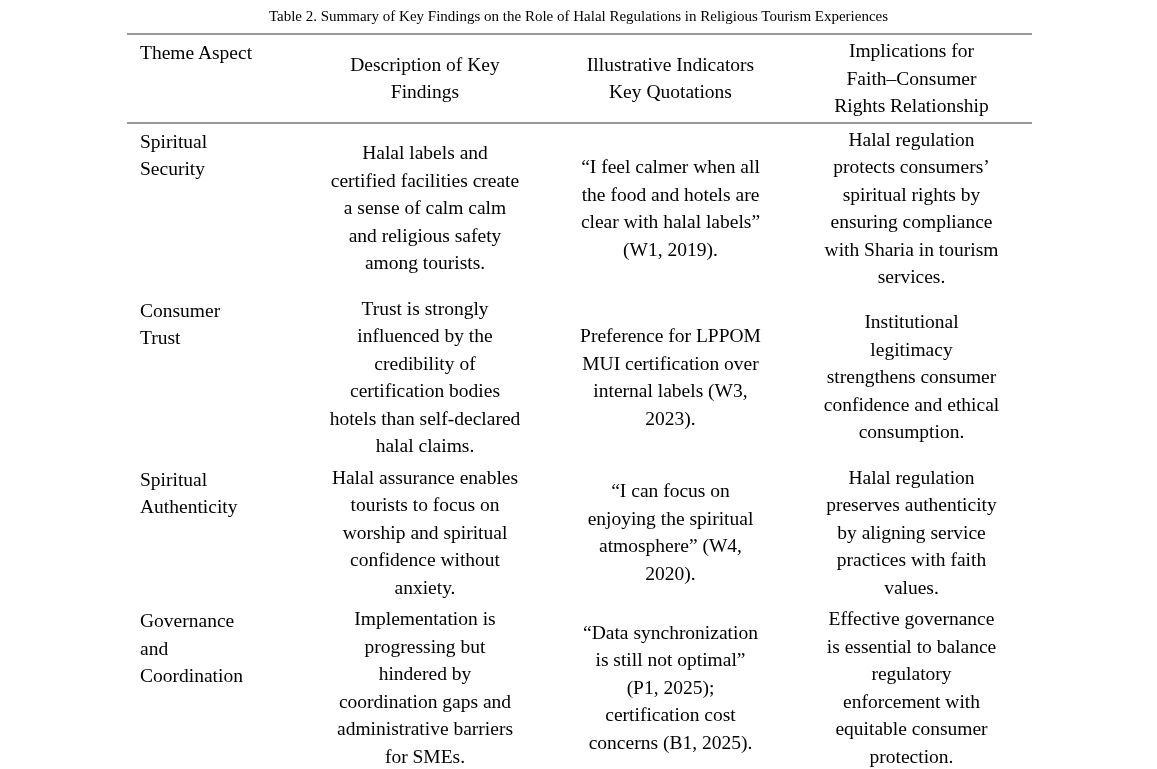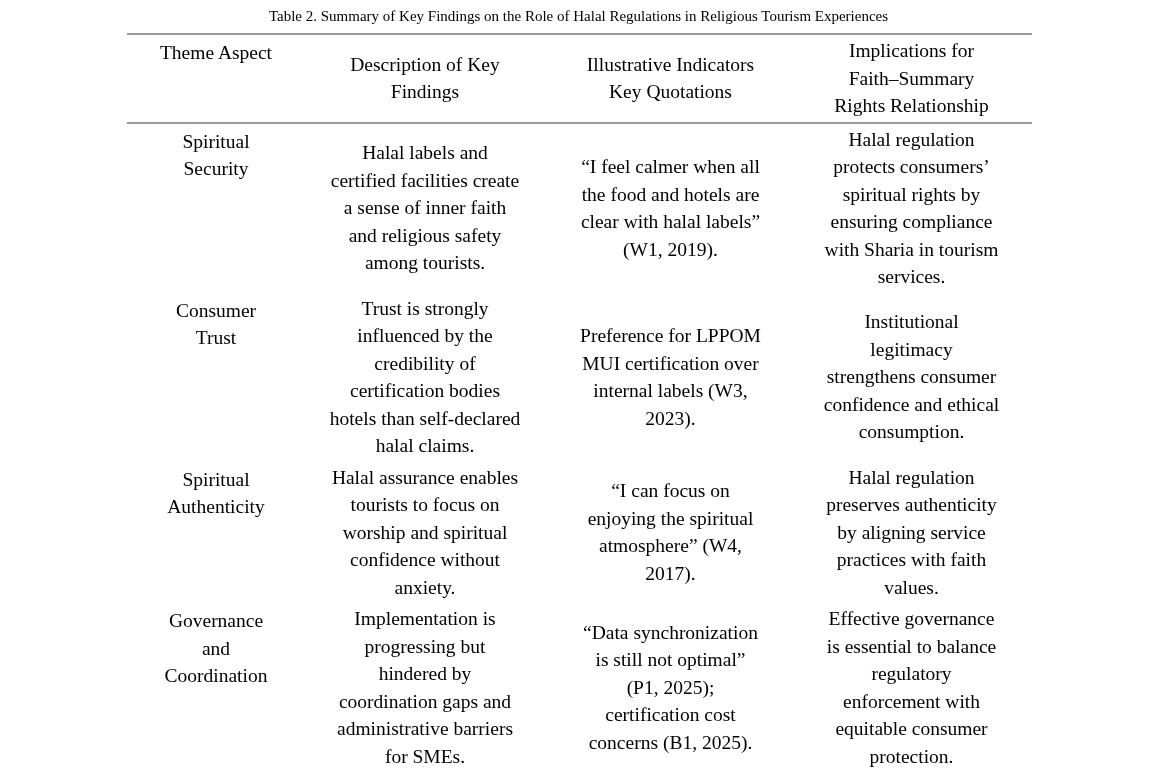--- a/index.html
+++ b/index.html
@@ -47,21 +47,21 @@
     font-weight: normal;
     white-space: pre-line;
     padding: 2px 3px;
     vertical-align: middle;
     text-align: center;
   }
   thead tr { height: 84px; }
   thead th { border-bottom: 2px solid #999999; }
 
   th.theme, td.theme {
-    text-align: center;
+    text-align: left;
     vertical-align: top;
     padding: 4px 8px 4px 13px;
   }
   tbody tr.r1 { height: 170px; }
   tbody tr.r2 { height: 166px; }
   tbody tr.r3 { height: 139px; }
   tbody tr.r4 { height: 160px; }
 </style>
 </head>
 <body>
@@ -78,31 +78,31 @@
         <col class="c4">
     </colgroup>
     <thead>
       <tr>
         <th class="theme">Theme Aspect</th>
         <th>Description of Key
 Findings</th>
         <th>Illustrative Indicators
 Key Quotations</th>
         <th>Implications for
-Faith–Summary
+Faith–Consumer
 Rights Relationship</th>
       </tr>
     </thead>
     <tbody>
       <tr class="r1">
         <td class="theme">Spiritual
 Security</td>
         <td>Halal labels and
 certified facilities create
-a sense of inner faith
+a sense of calm calm
 and religious safety
 among tourists.</td>
         <td>“I feel calmer when all
 the food and hotels are
 clear with halal labels”
 (W1, 2019).</td>
         <td>Halal regulation
 protects consumers’
 spiritual rights by
 ensuring compliance
@@ -132,21 +132,21 @@
         <td class="theme">Spiritual
 Authenticity</td>
         <td>Halal assurance enables
 tourists to focus on
 worship and spiritual
 confidence without
 anxiety.</td>
         <td>“I can focus on
 enjoying the spiritual
 atmosphere” (W4,
-2017).</td>
+2020).</td>
         <td>Halal regulation
 preserves authenticity
 by aligning service
 practices with faith
 values.</td>
       </tr>
       <tr class="r4">
         <td class="theme">Governance
 and
 Coordination</td>

